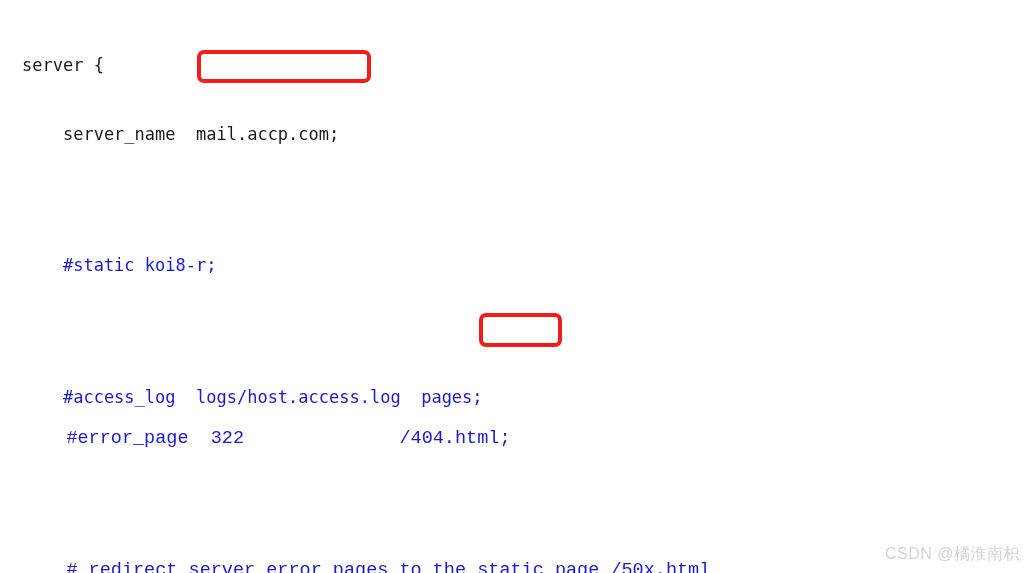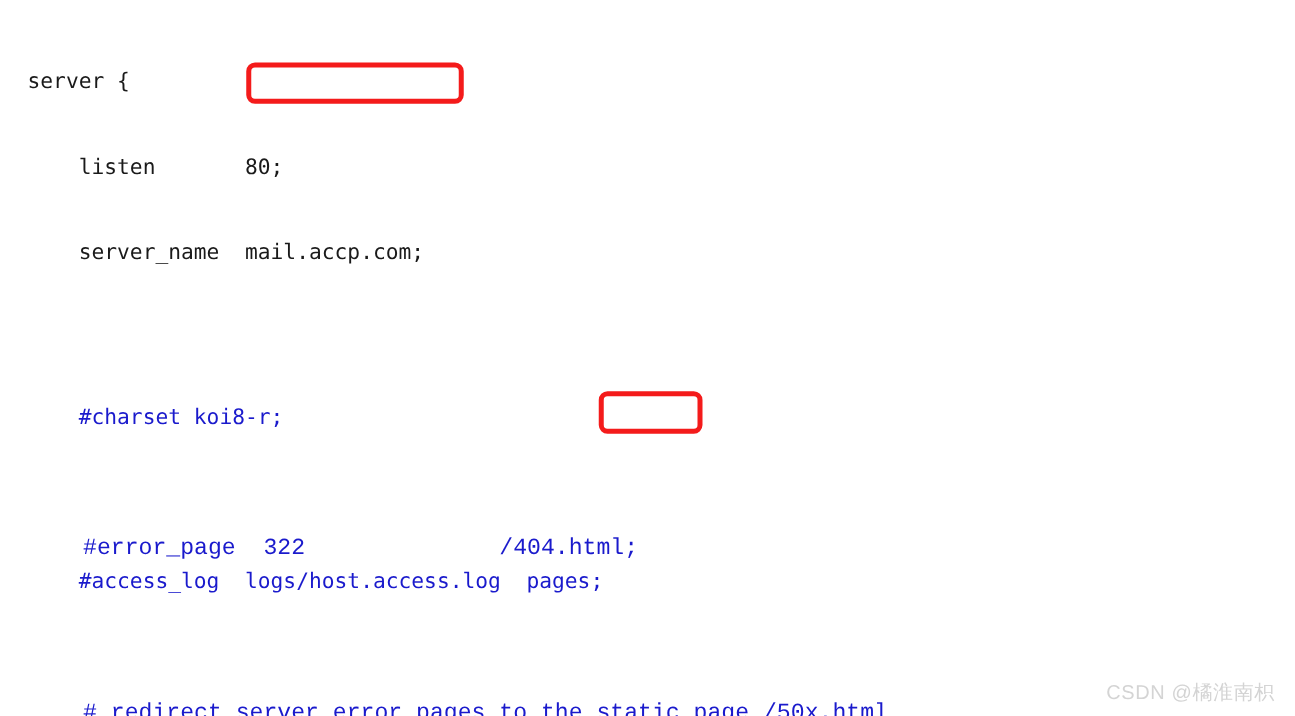--- a/index.html
+++ b/index.html
@@ -77,24 +77,23 @@
     text-align: center;
   }
 </style>
 </head>
 <body>
 
 <div id="code-canvas">
 
   <div class="code-block" id="block-upper">
     <span class="ln plain">server {</span>
-    <span class="ln plain">    listen       80;</span>
     <span class="ln plain">    server_name  mail.accp.com;</span>
     <span class="ln"></span>
-    <span class="ln cmt">    #charset koi8-r;</span>
+    <span class="ln cmt">    #static koi8-r;</span>
     <span class="ln"></span>
     <span class="ln cmt">    #access_log  logs/host.access.log  pages;</span>
     <span class="ln"></span>
     
     
     
     
     
     
     

